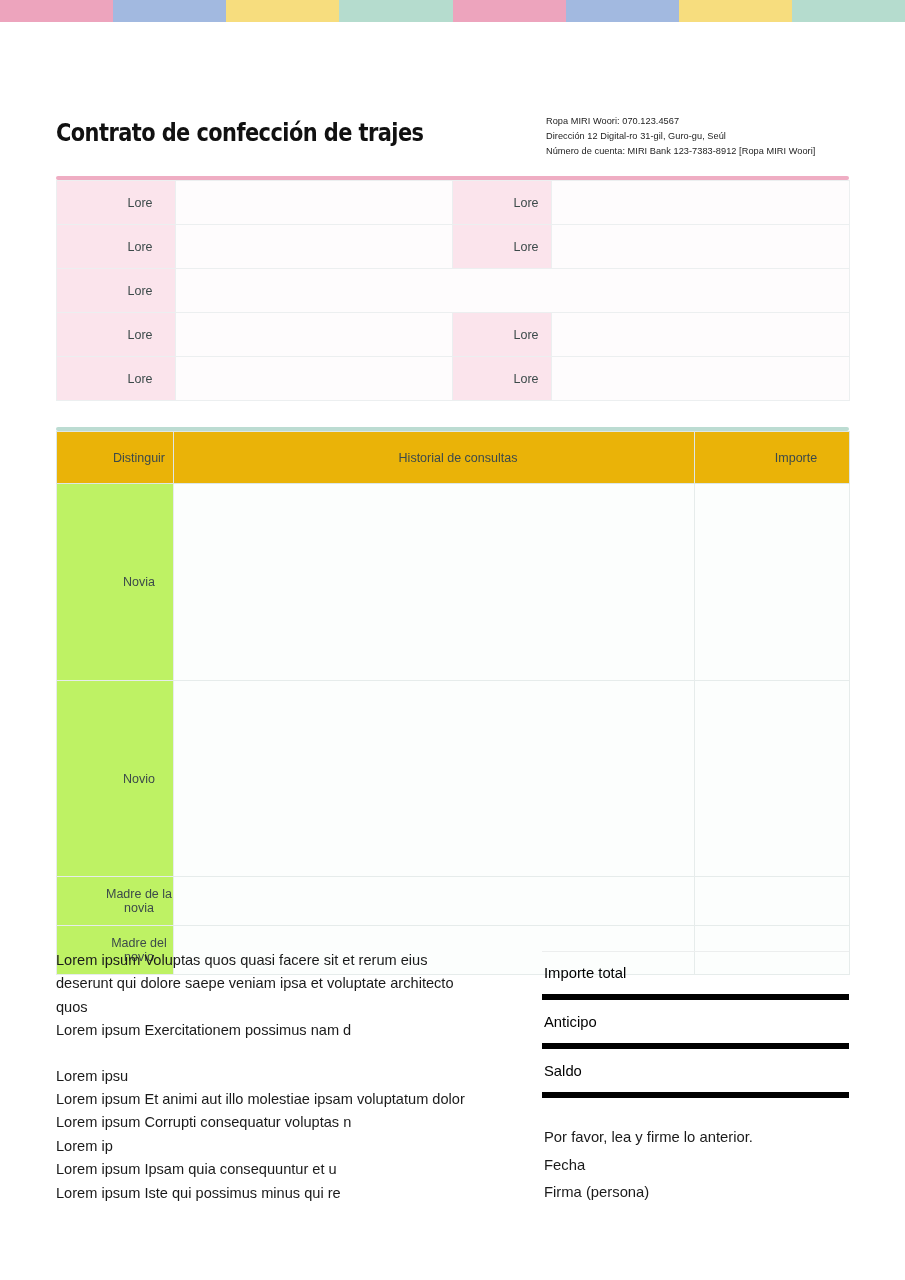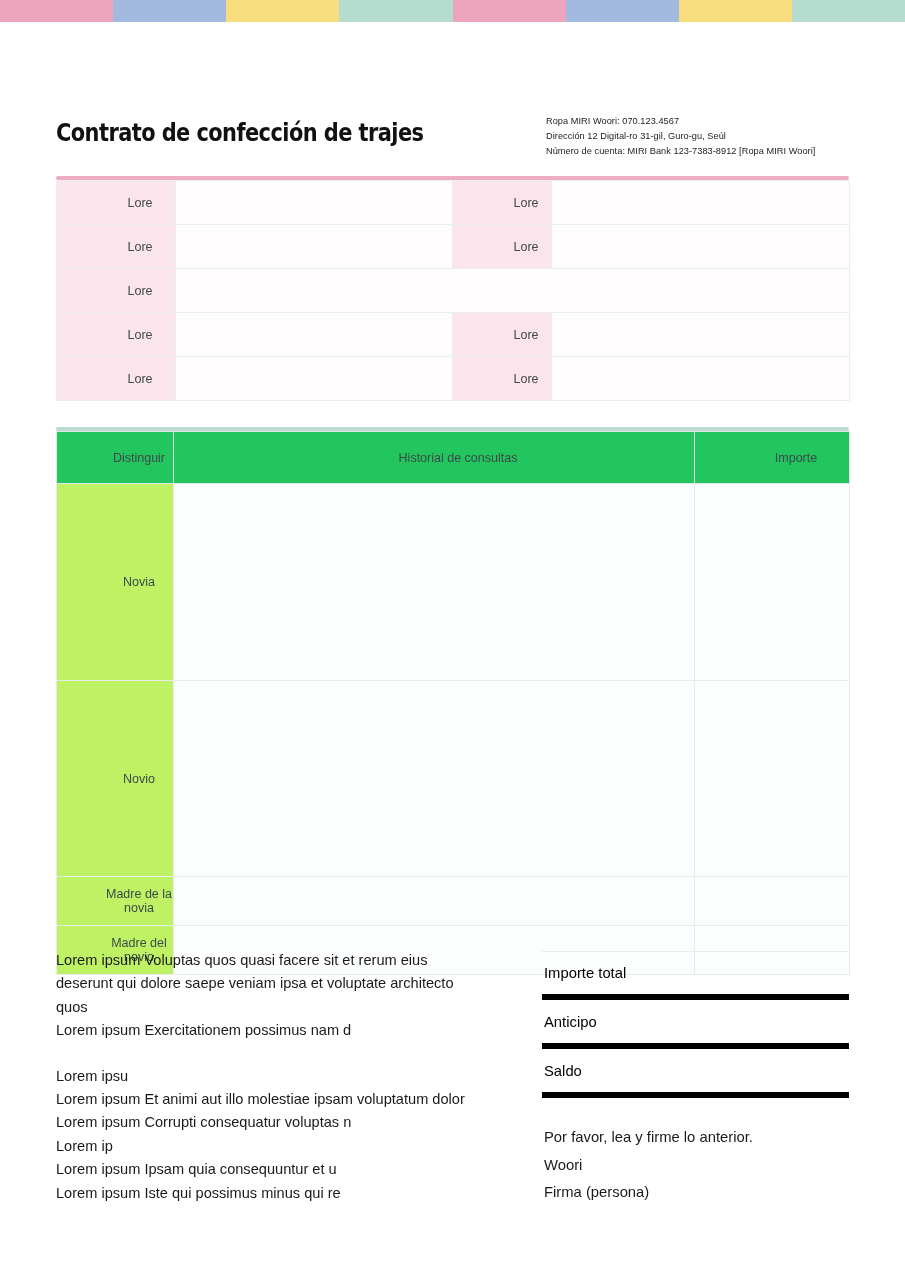--- a/index.html
+++ b/index.html
@@ -96,21 +96,21 @@
   td.pink-blank { background: #fefcfd; }
 
   
   .green-accent {
     width: 793px;
     height: 4px;
     background: #bcdcd2;
     border-radius: 2px;
   }
   table.green th {
-    background: #22c55e;
+    background: #eab308;
     color: #3d4a4a;
     font-size: 12.5px;
     height: 52px;
     border-color: #dde7e6;
   }
   table.green td { border-color: #e6eceb; }
   td.green-label {
     background: #bef264;
     color: #3d4a4a;
     font-size: 12.5px;
@@ -286,19 +286,19 @@
             <span>Anticipo</span>
             <span style="margin-left: auto;"></span>
           </div>
           <div class="amount-row">
             <span>Saldo</span>
             <span style="margin-left: auto;"></span>
           </div>
         </div>
       <div class="sign-block">
         <div>Por favor, lea y firme lo anterior.</div>
-        <div>Woori</div>
+        <div>Fecha</div>
         <div>Firma (persona)</div>
       </div>
     </div>
   </div>
 
 </div>
 
 </body></html>

